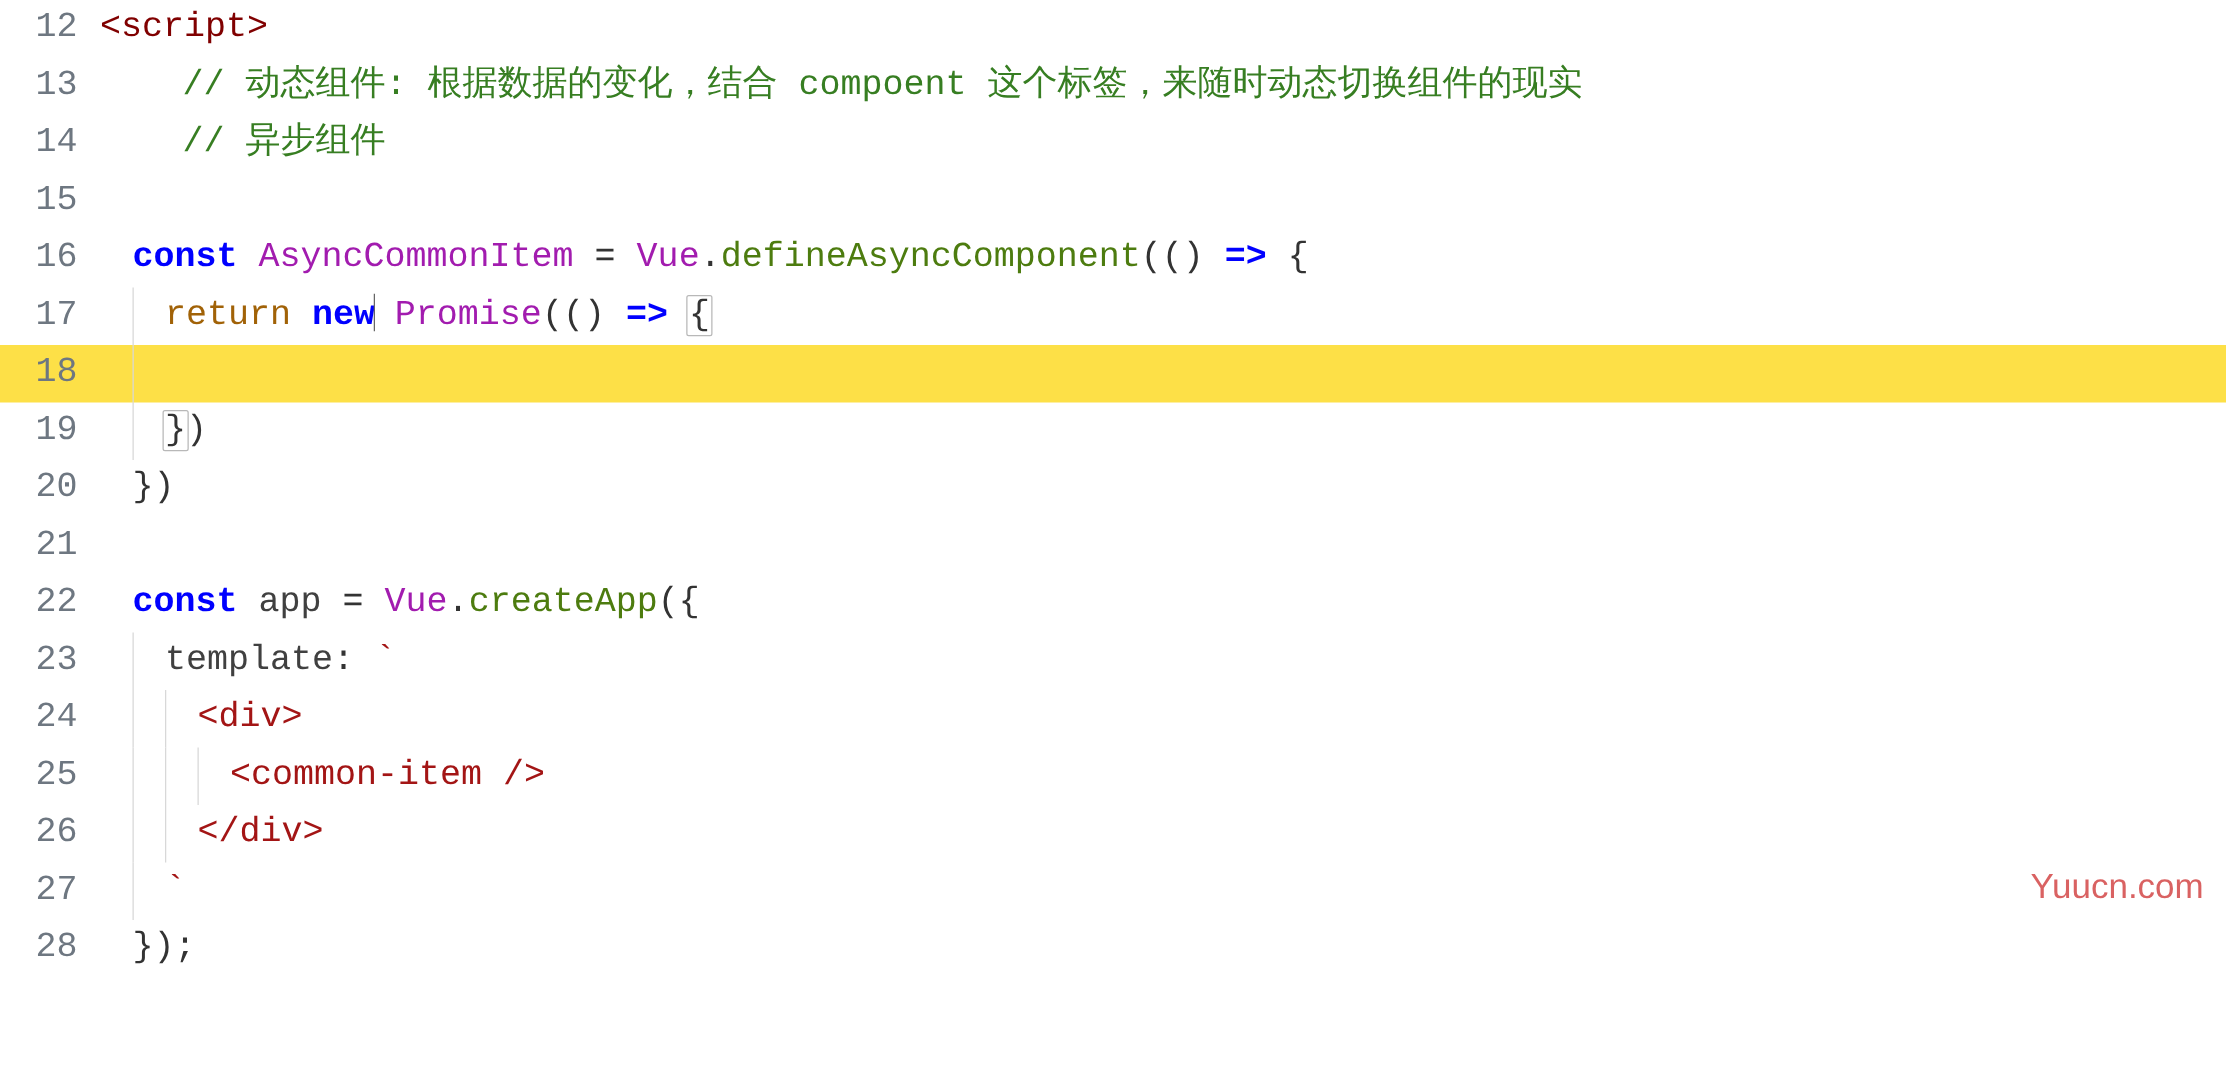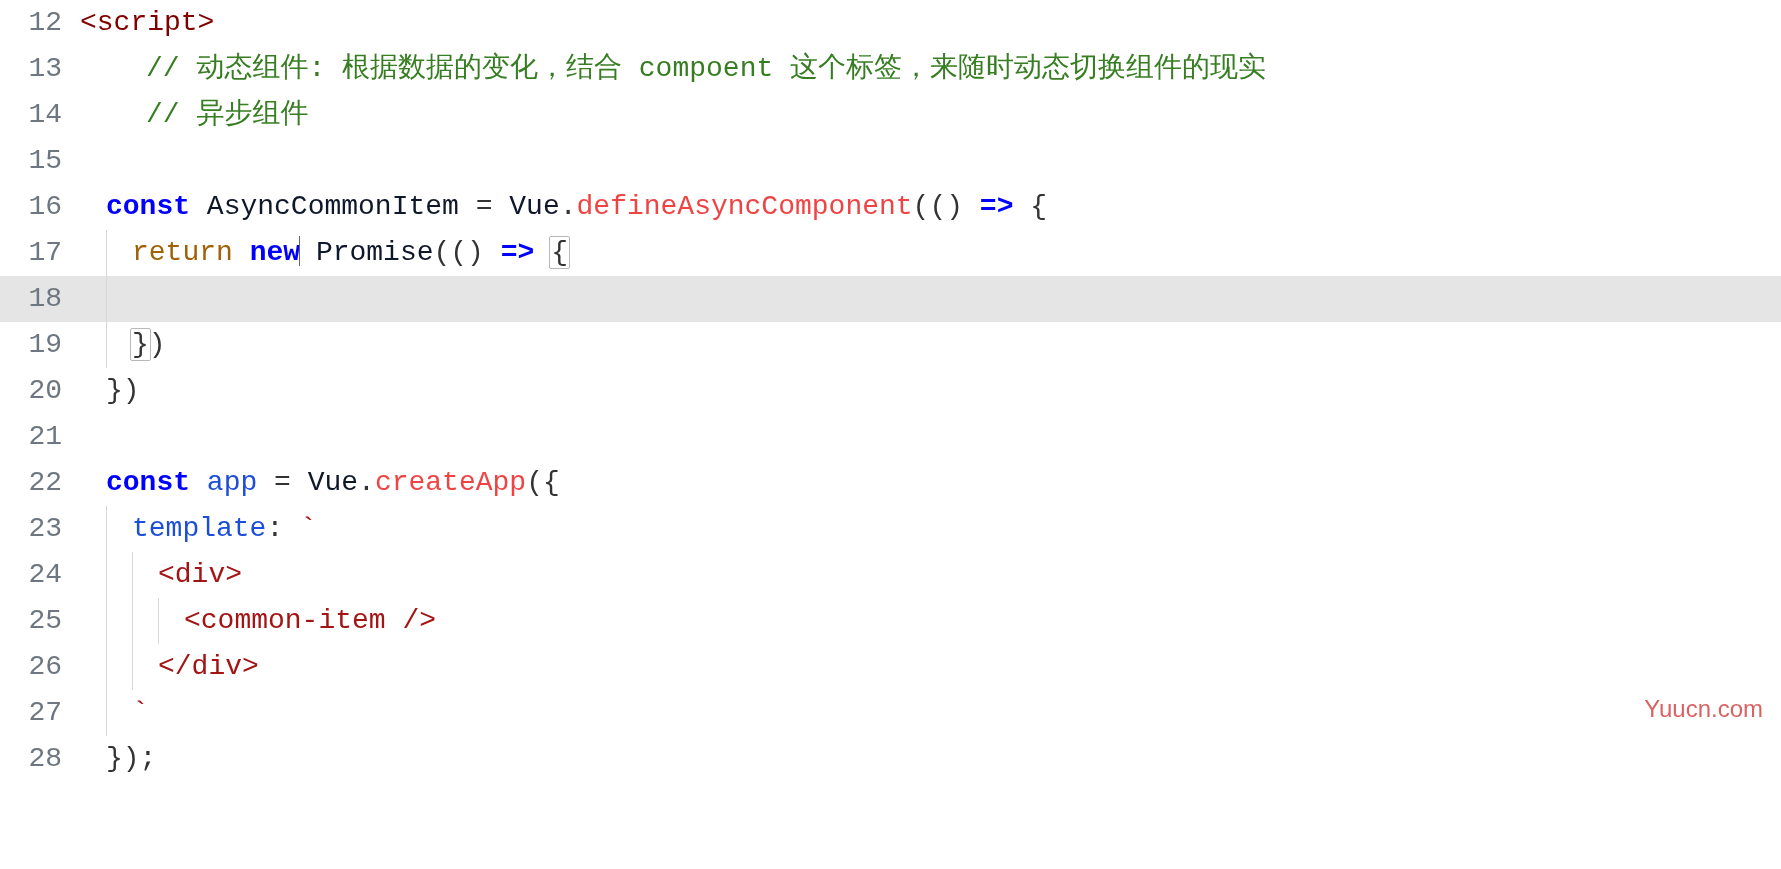--- a/index.html
+++ b/index.html
@@ -14,41 +14,41 @@
   }
   .editor {
     white-space: pre;
   }
   .line {
     display: flex;
     align-items: baseline;
     height: 46px;
   }
   .line.active {
-    background: #e5e5e5;
+    background: #fde047;
   }
   .gutter {
     width: 62px;
     text-align: right;
     padding-right: 18px;
     color: #6e7781;
     user-select: none;
     flex-shrink: 0;
   }
   .code {
     white-space: pre;
   }
   .tag    { color: #800000; }
   .kw     { color: #0000ff; font-weight: bold; }
-  .cls    { color: #0f172a; }
-  .fn     { color: #ef4444; }
+  .cls    { color: #a21caf; }
+  .fn     { color: #4d7c0f; }
   .cmt    { color: #377e22; margin-left: 40px; }
   .ctl    { color: #a16207; }
   .str    { color: #a31515; }
-  .id     { color: #1d4ed8; }
+  .id     { color: #404040; }
   .punct  { color: #333; }
   .brace-hl {
     border: 1px solid #b8b8b8;
     border-radius: 2px;
     padding: 0 1px;
     margin: 0 -2px;
   }
   .caret {
     display: inline-block;
     width: 1px;
@@ -58,21 +58,21 @@
     margin: 0 -1px;
     position: relative;
     top: -2px;
   }
   .watermark {
     position: absolute;
     right: 18px;
     bottom: 50px;
     color: #d85a5a;
     font-family: sans-serif;
-    font-size: 24px;
+    font-size: 28px;
     opacity: 0.95;
   }
   .pad { display:inline-block; }
 </style>
 </head>
 <body>
 
 <div class="editor"><div class="line"><div class="gutter">12</div><div class="code"><span class="tag">&lt;script&gt;</span></div></div><div class="line"><div class="gutter">13</div><div class="code"><span class="pad" style="width: 26px; display: inline-block;"></span><span class="cmt">// 动态组件: 根据数据的变化，结合 compoent 这个标签，来随时动态切换组件的现实</span></div></div><div class="line"><div class="gutter">14</div><div class="code"><span class="pad" style="width: 26px; display: inline-block;"></span><span class="cmt">// 异步组件</span></div></div><div class="line"><div class="gutter">15</div><div class="code"></div></div><div class="line"><div class="gutter">16</div><div class="code"><span class="pad" style="width: 26px; display: inline-block;"></span><span class="kw">const</span><span class="punct"> </span><span class="cls">AsyncCommonItem</span><span class="punct"> = </span><span class="cls">Vue</span><span class="punct">.</span><span class="fn">defineAsyncComponent</span><span class="punct">(</span><span class="punct">() </span><span class="kw">=&gt;</span><span class="punct"> {</span></div></div><div class="line"><div class="gutter">17</div><div class="code"><span class="pad" style="width: 26px; display: inline-block;"></span><span class="pad" style="width: 26px; display: inline-block; border-left: 1px solid rgb(216, 216, 216); height: 46px; vertical-align: top; box-sizing: border-box;"></span><span class="ctl">return</span><span class="punct"> </span><span class="kw">new</span><span class="caret"></span><span class="punct"> </span><span class="cls">Promise</span><span class="punct">(</span><span class="punct">() </span><span class="kw">=&gt;</span><span class="punct"> </span><span class="punct brace-hl">{</span></div></div><div class="line active"><div class="gutter">18</div><div class="code"><span class="pad" style="width: 26px; display: inline-block;"></span><span class="pad" style="width: 26px; display: inline-block; border-left: 1px solid rgb(216, 216, 216); height: 46px; vertical-align: top; box-sizing: border-box;"></span></div></div><div class="line"><div class="gutter">19</div><div class="code"><span class="pad" style="width: 26px; display: inline-block;"></span><span class="pad" style="width: 26px; display: inline-block; border-left: 1px solid rgb(216, 216, 216); height: 46px; vertical-align: top; box-sizing: border-box;"></span><span class="punct brace-hl">}</span><span class="punct">)</span></div></div><div class="line"><div class="gutter">20</div><div class="code"><span class="pad" style="width: 26px; display: inline-block;"></span><span class="punct">})</span></div></div><div class="line"><div class="gutter">21</div><div class="code"></div></div><div class="line"><div class="gutter">22</div><div class="code"><span class="pad" style="width: 26px; display: inline-block;"></span><span class="kw">const</span><span class="punct"> </span><span class="id">app</span><span class="punct"> = </span><span class="cls">Vue</span><span class="punct">.</span><span class="fn">createApp</span><span class="punct">({</span></div></div><div class="line"><div class="gutter">23</div><div class="code"><span class="pad" style="width: 26px; display: inline-block;"></span><span class="pad" style="width: 26px; display: inline-block; border-left: 1px solid rgb(216, 216, 216); height: 46px; vertical-align: top; box-sizing: border-box;"></span><span class="id">template</span><span class="punct">: </span><span class="str">`</span></div></div><div class="line"><div class="gutter">24</div><div class="code"><span class="pad" style="width: 26px; display: inline-block;"></span><span class="pad" style="width: 26px; display: inline-block; border-left: 1px solid rgb(216, 216, 216); height: 46px; vertical-align: top; box-sizing: border-box;"></span><span class="pad" style="width: 26px; display: inline-block; border-left: 1px solid rgb(216, 216, 216); height: 46px; vertical-align: top; box-sizing: border-box;"></span><span class="str">&lt;div&gt;</span></div></div><div class="line"><div class="gutter">25</div><div class="code"><span class="pad" style="width: 26px; display: inline-block;"></span><span class="pad" style="width: 26px; display: inline-block; border-left: 1px solid rgb(216, 216, 216); height: 46px; vertical-align: top; box-sizing: border-box;"></span><span class="pad" style="width: 26px; display: inline-block; border-left: 1px solid rgb(216, 216, 216); height: 46px; vertical-align: top; box-sizing: border-box;"></span><span class="pad" style="width: 26px; display: inline-block; border-left: 1px solid rgb(216, 216, 216); height: 46px; vertical-align: top; box-sizing: border-box;"></span><span class="str">&lt;common-item /&gt;</span></div></div><div class="line"><div class="gutter">26</div><div class="code"><span class="pad" style="width: 26px; display: inline-block;"></span><span class="pad" style="width: 26px; display: inline-block; border-left: 1px solid rgb(216, 216, 216); height: 46px; vertical-align: top; box-sizing: border-box;"></span><span class="pad" style="width: 26px; display: inline-block; border-left: 1px solid rgb(216, 216, 216); height: 46px; vertical-align: top; box-sizing: border-box;"></span><span class="str">&lt;/div&gt;</span></div></div><div class="line"><div class="gutter">27</div><div class="code"><span class="pad" style="width: 26px; display: inline-block;"></span><span class="pad" style="width: 26px; display: inline-block; border-left: 1px solid rgb(216, 216, 216); height: 46px; vertical-align: top; box-sizing: border-box;"></span><span class="str">`</span></div></div><div class="line"><div class="gutter">28</div><div class="code"><span class="pad" style="width: 26px; display: inline-block;"></span><span class="punct">});</span></div></div></div>
 <div class="watermark">Yuucn.com</div>
 

